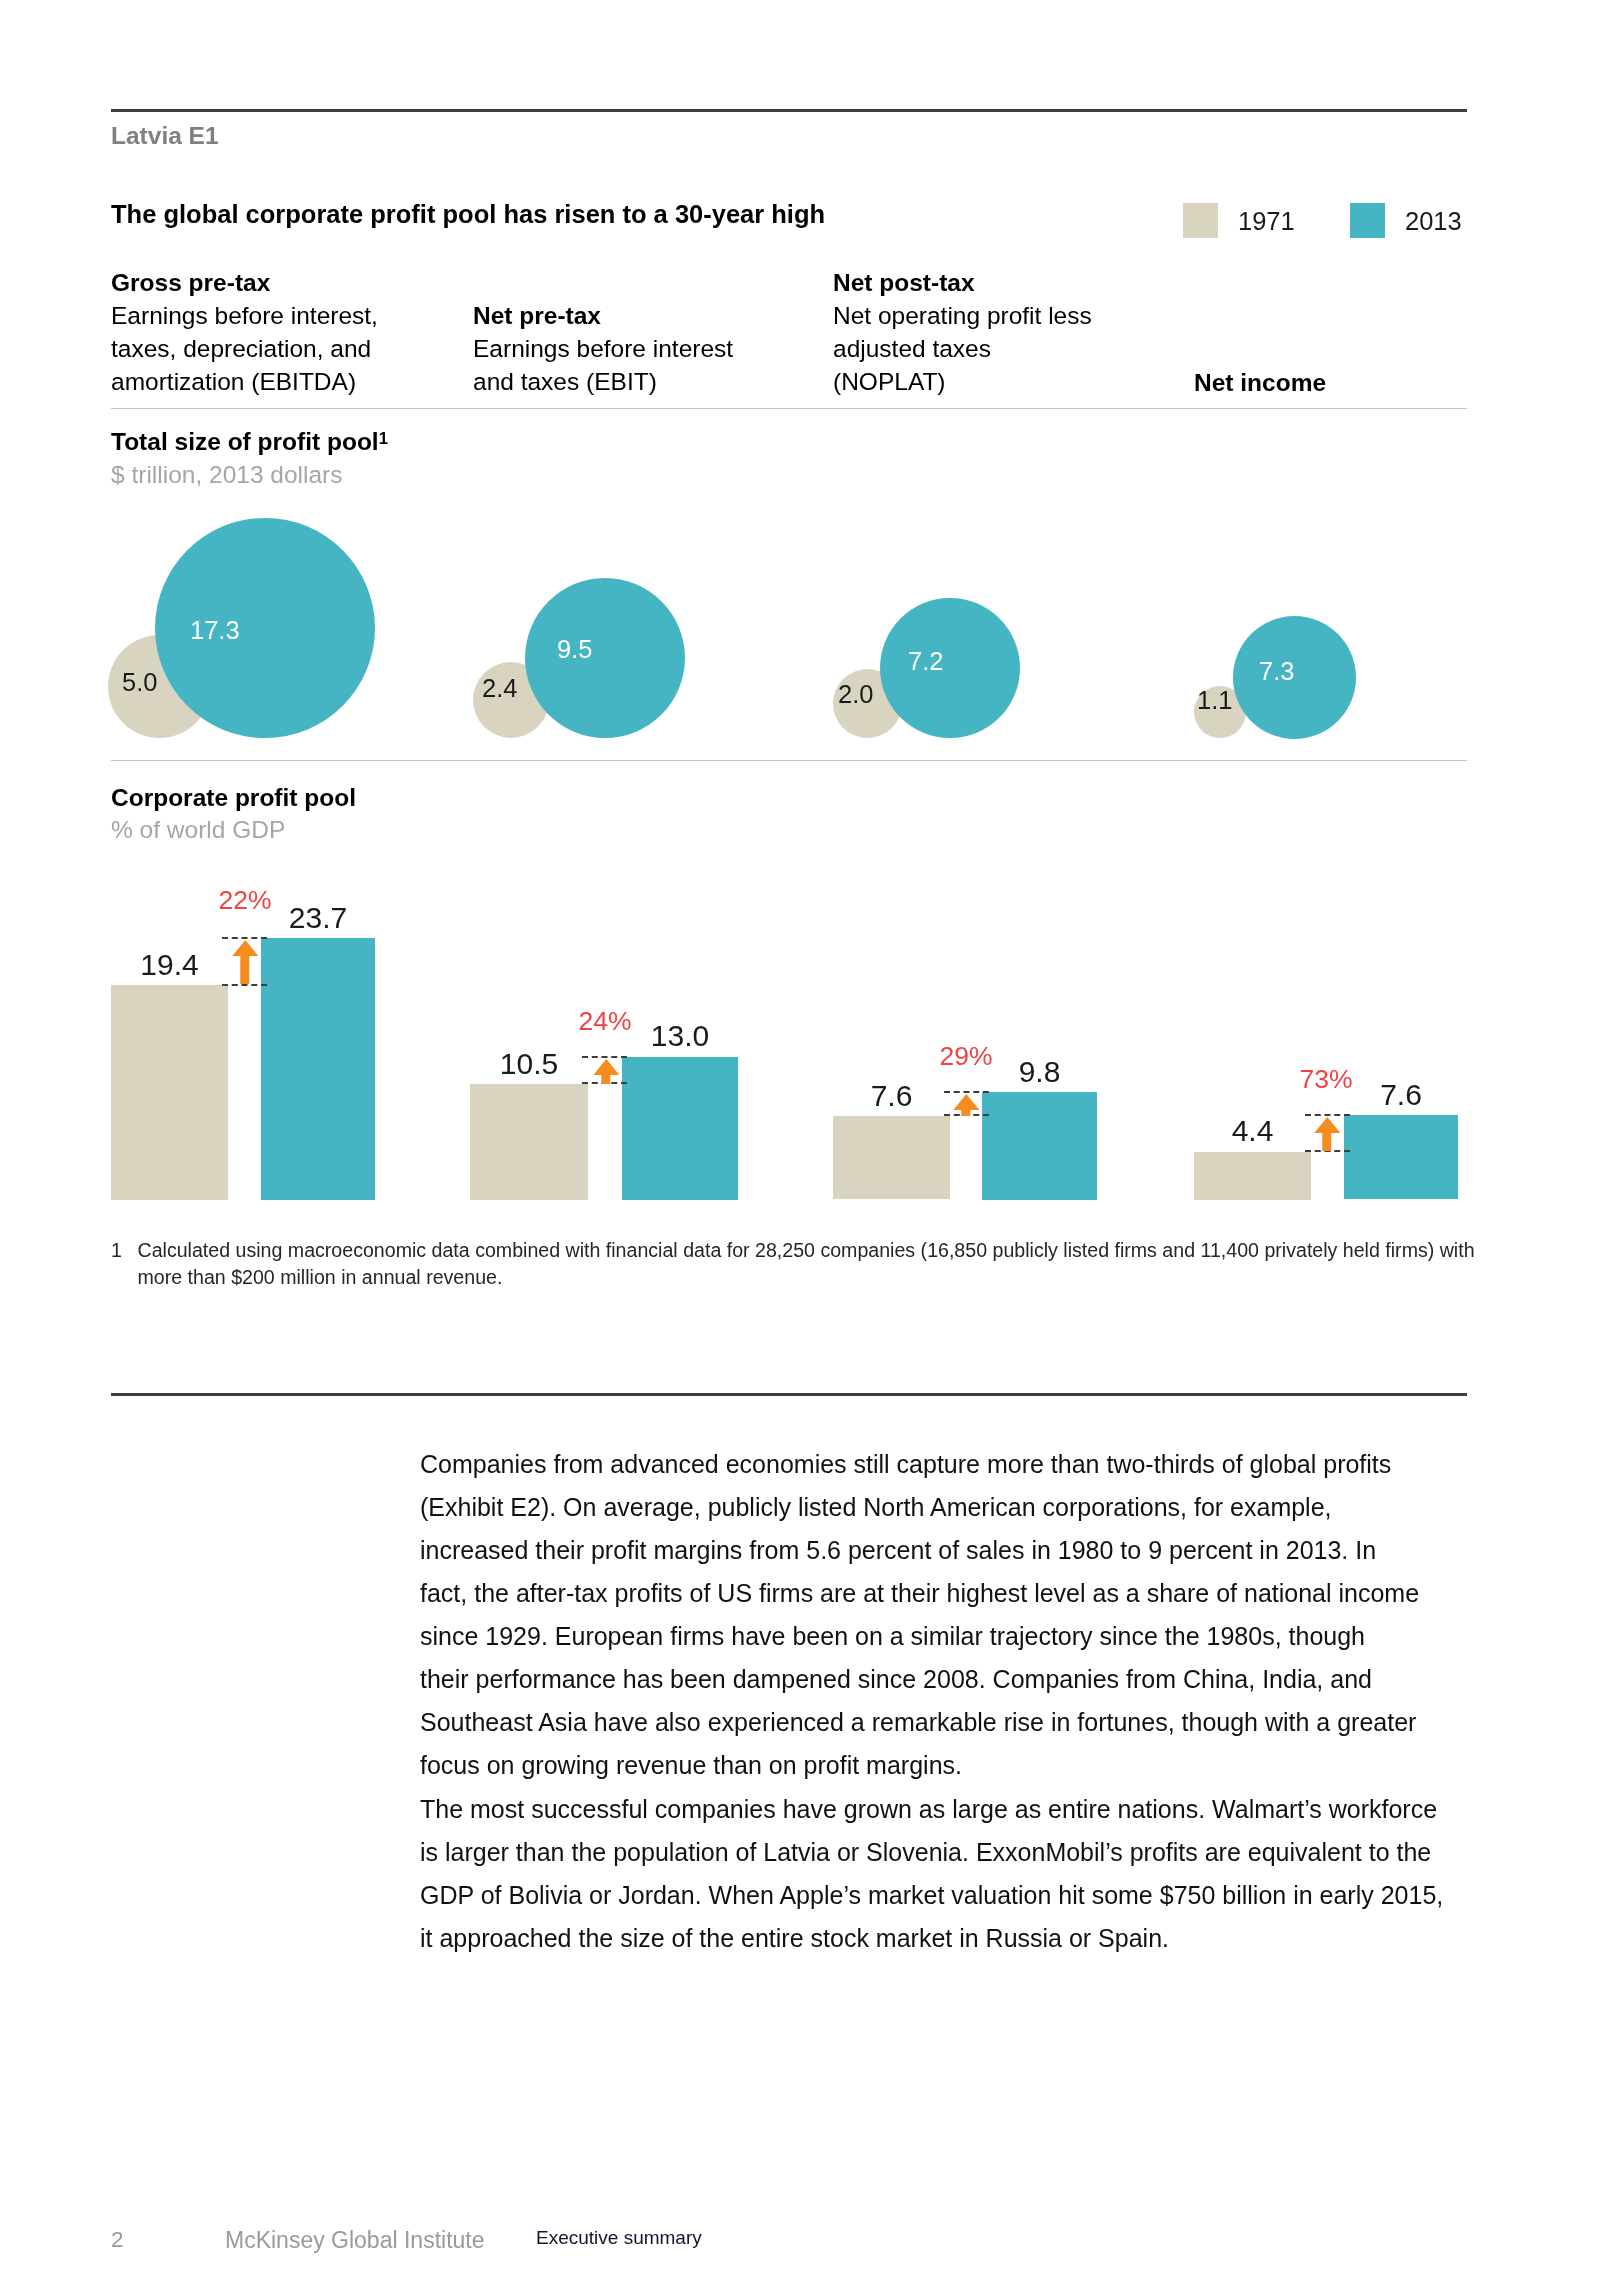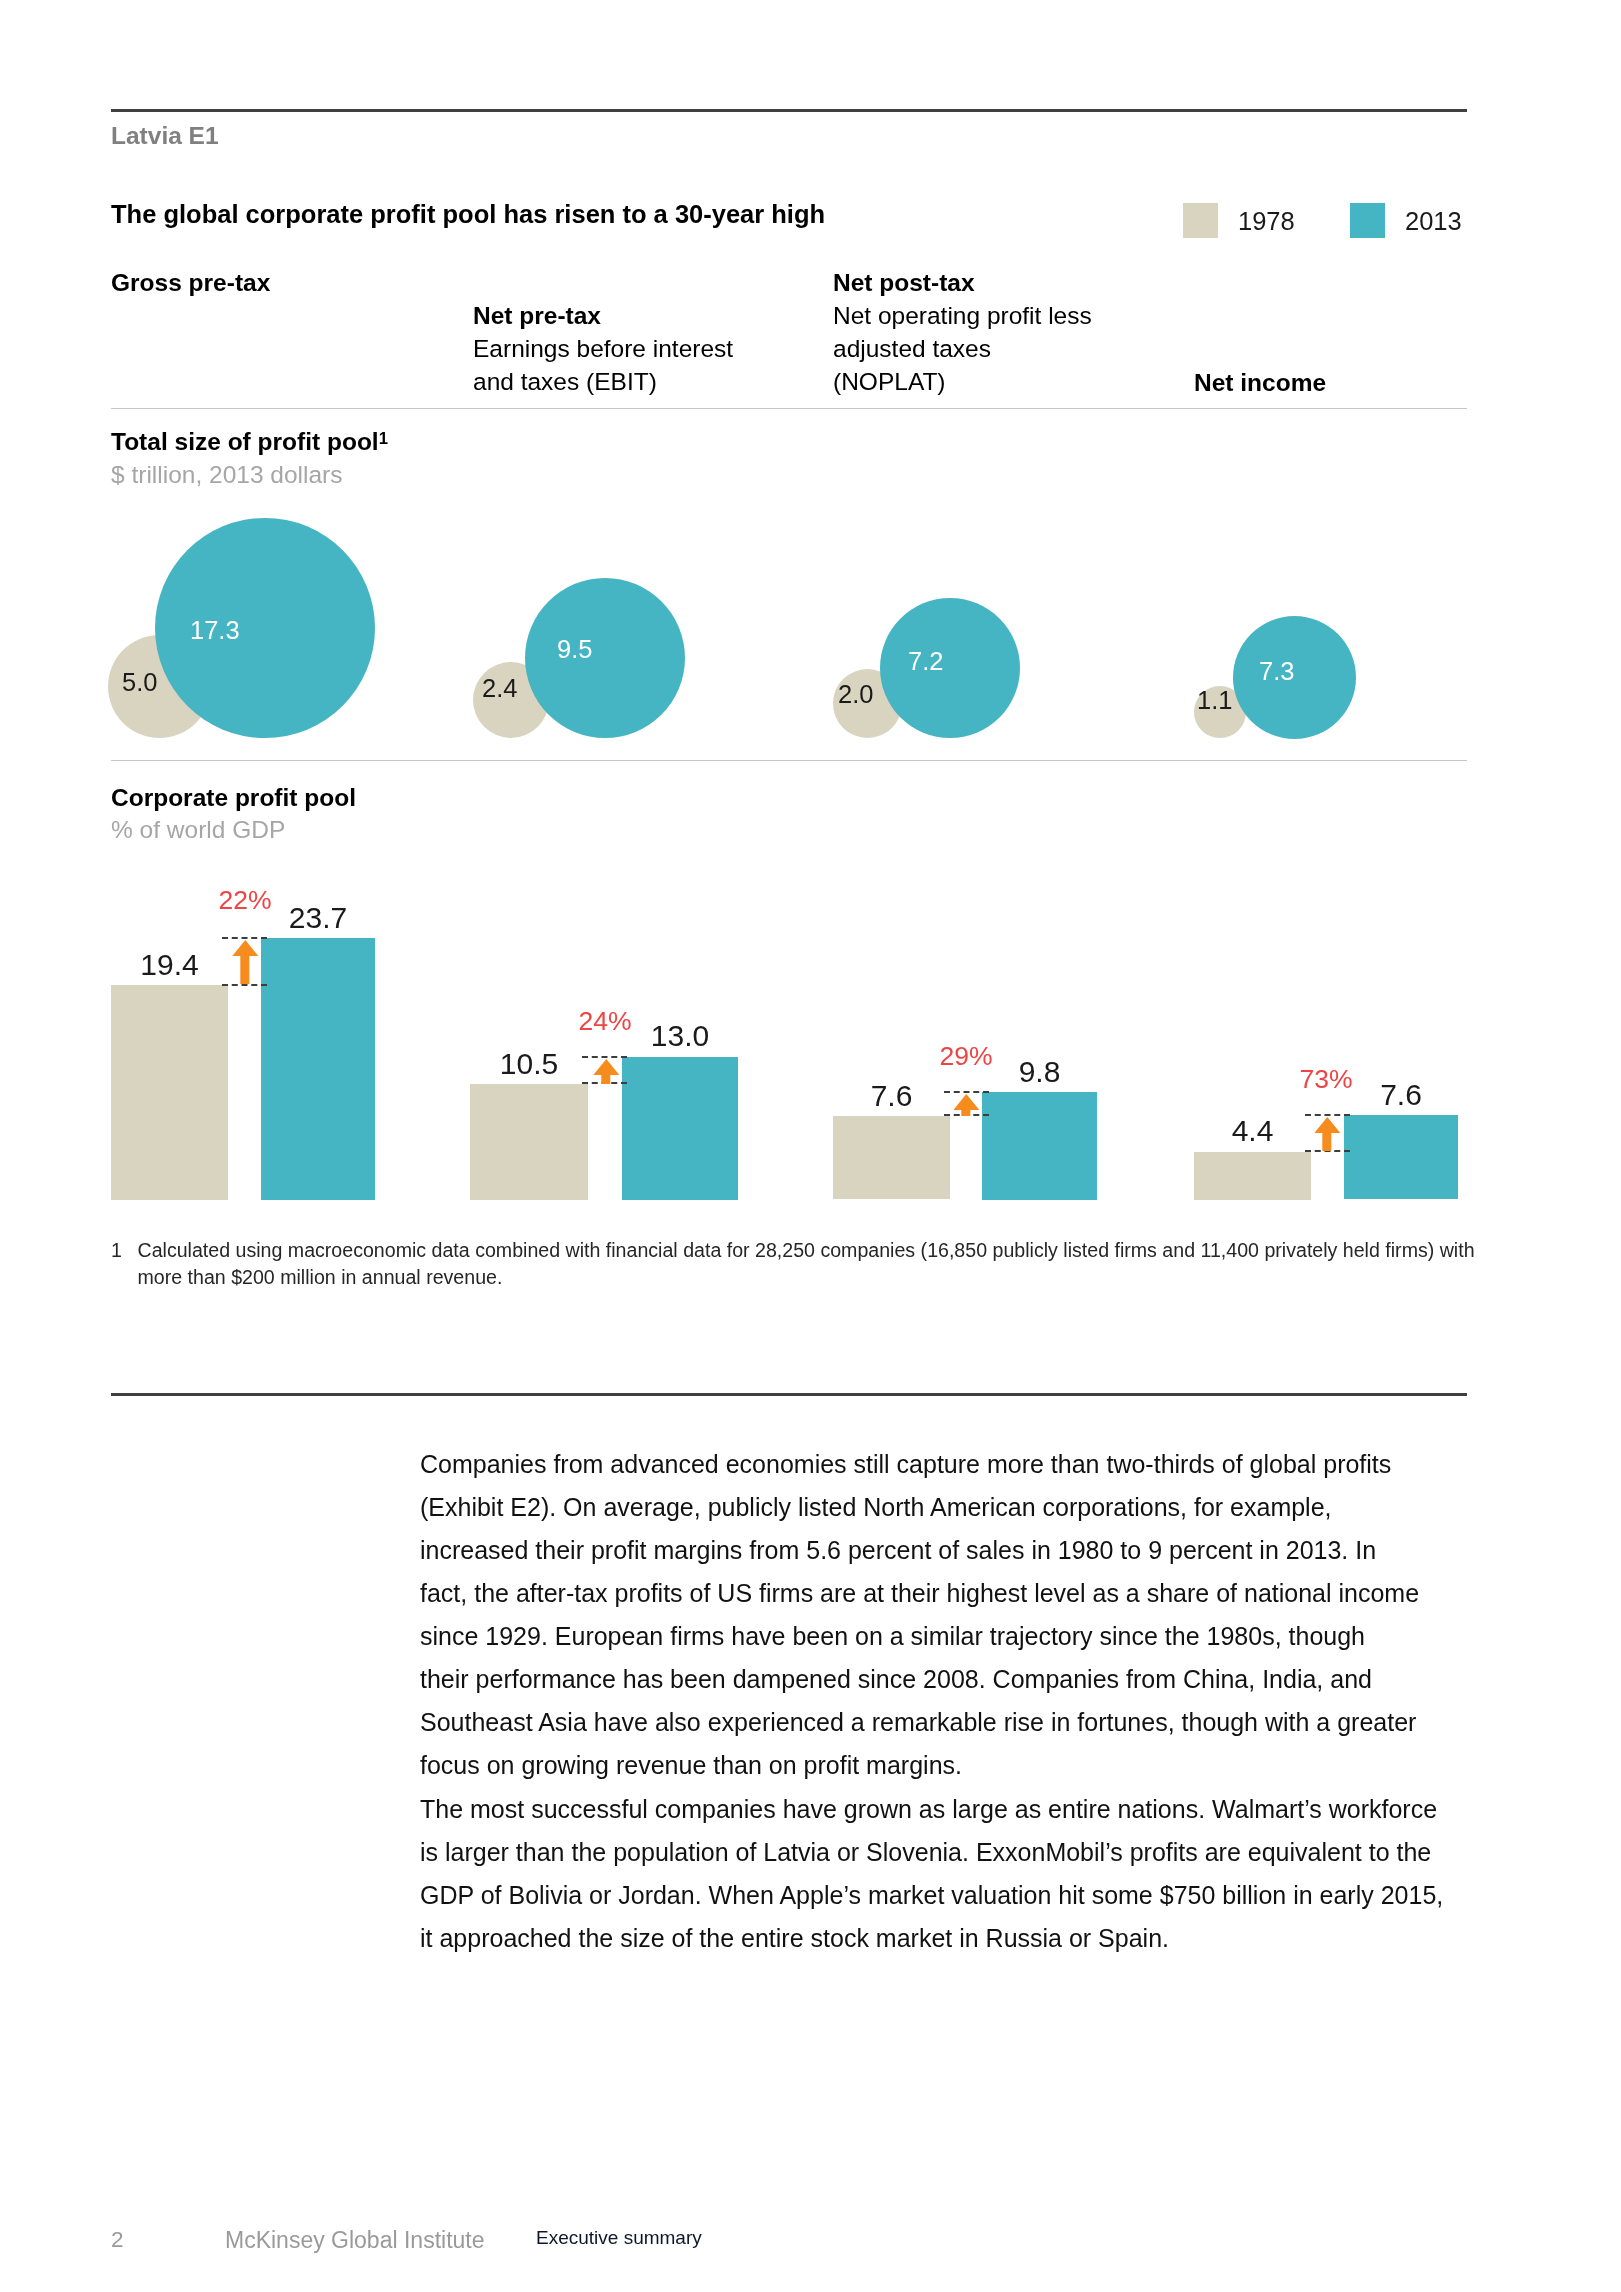--- a/index.html
+++ b/index.html
@@ -123,25 +123,27 @@
 <body>
 
 <div class="page">
 
   <div class="rule-dark" style="top:109px;"></div>
 
   <div class="exhibit-label">Latvia E1</div>
   <div class="exhibit-title">The global corporate profit pool has risen to a 30-year high</div>
 
   <div class="legend-swatch sw-1980"></div>
-  <div class="legend-label lb-1980">1978</div>
+  <div class="legend-label lb-1980">1971</div>
   <div class="legend-swatch sw-2013"></div>
   <div class="legend-label lb-2013">2013</div>
 
-  <div class="col-head col1"><span class="ch-title">Gross pre-tax</span><br></div>
+  <div class="col-head col1"><span class="ch-title">Gross pre-tax</span><br><span class="ch-desc">Earnings before interest,
+taxes, depreciation, and
+amortization (EBITDA)</span></div>
   <div class="col-head col3"><span class="ch-title">Net post-tax</span><br><span class="ch-desc">Net operating profit less
 adjusted taxes
 (NOPLAT)</span></div>
   <div class="col-head col2"><span class="ch-title">Net pre-tax</span><br><span class="ch-desc">Earnings before interest
 and taxes (EBIT)</span></div>
   <div class="col-head col4"><span class="ch-title">Net income</span></div>
 
   <div class="rule-light" style="top:408px;"></div>
 
   <div class="sec-title" style="left:111px; top:428px;"><span>Total size of profit pool</span><sup>1</sup></div>

